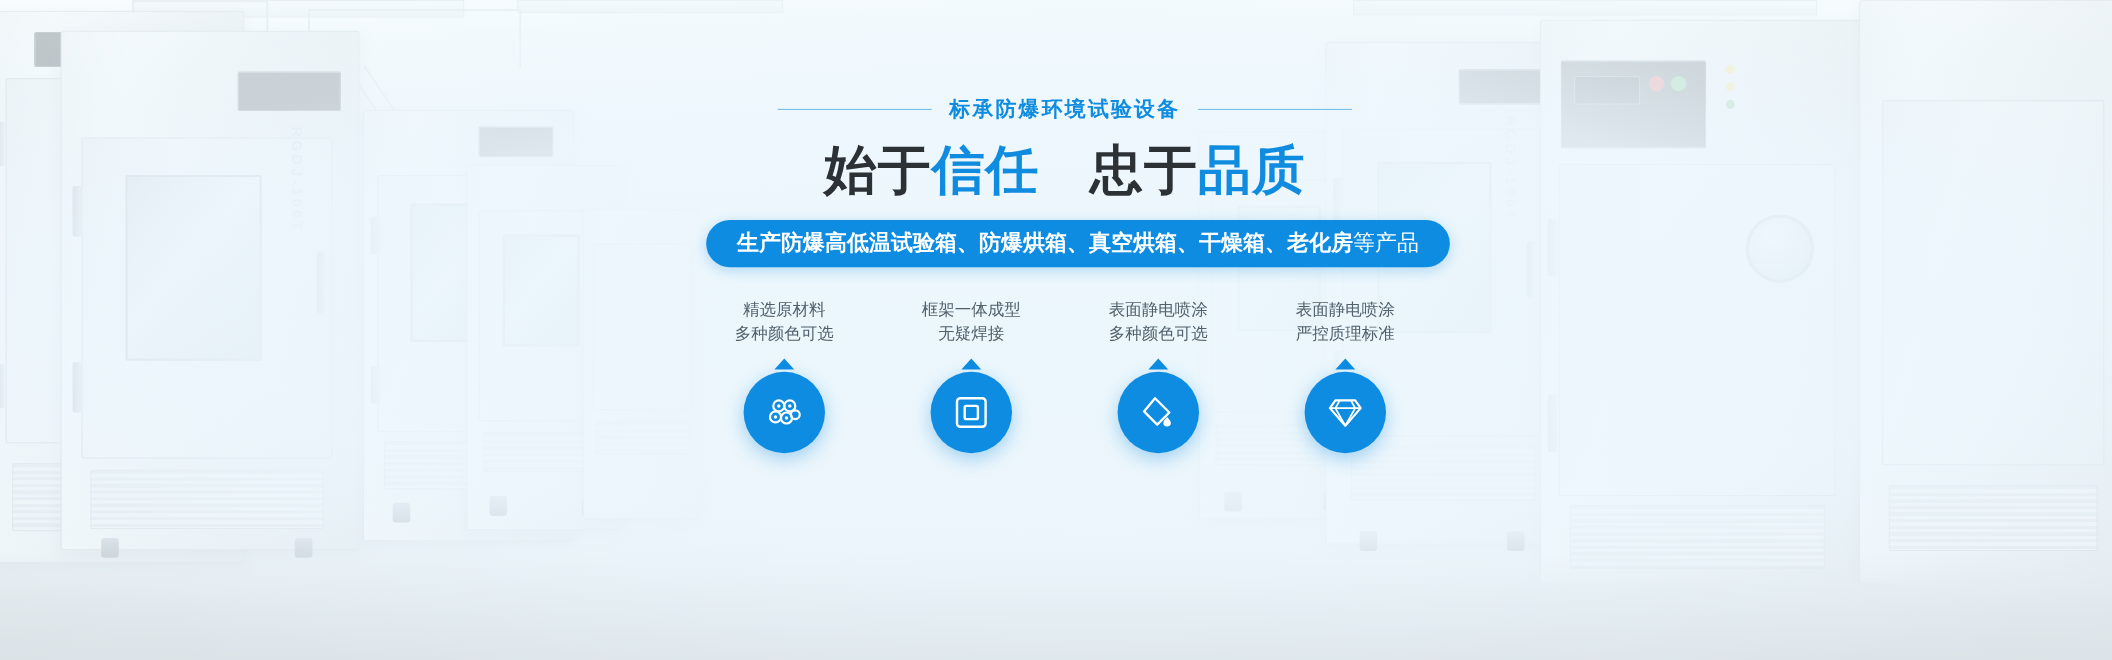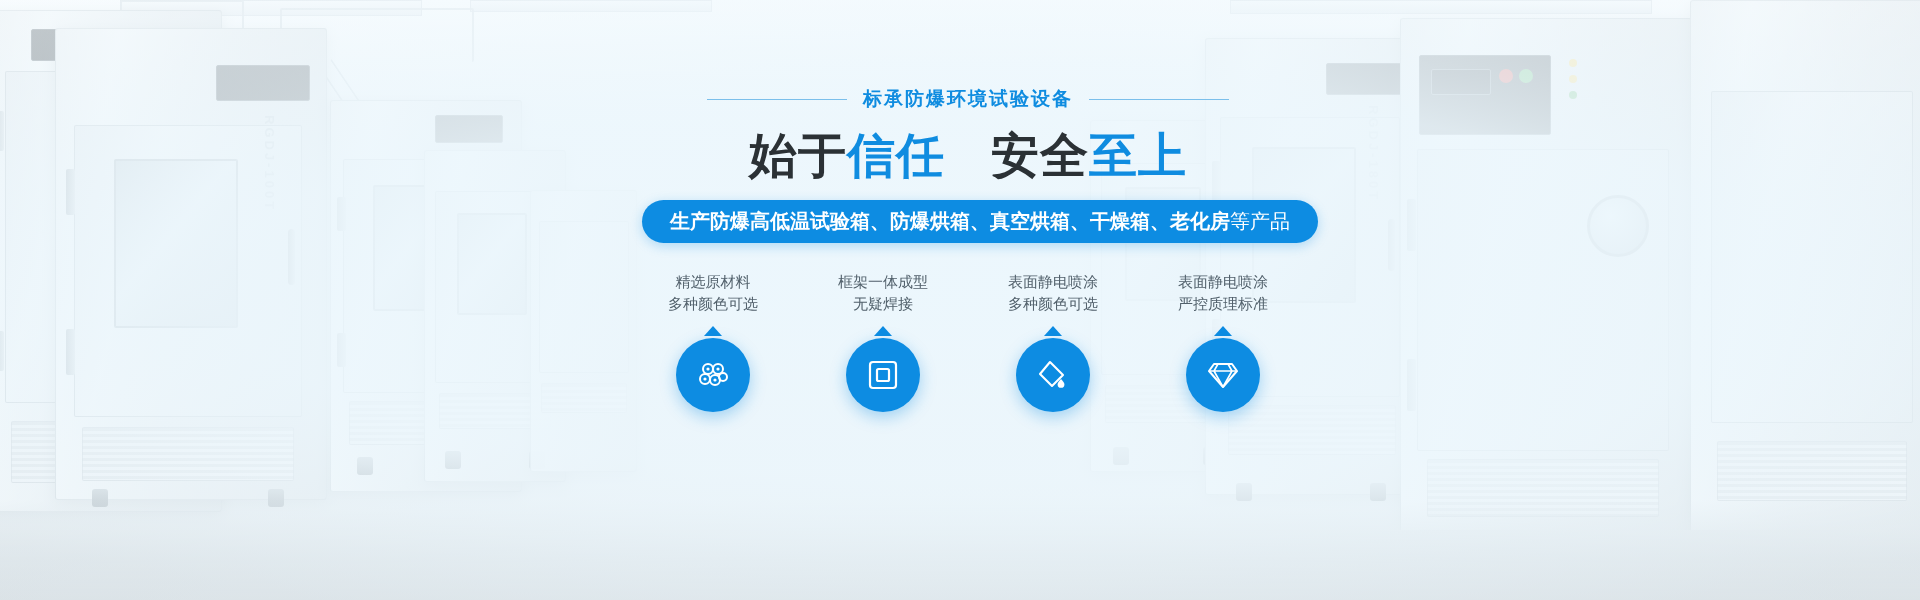--- a/index.html
+++ b/index.html
@@ -202,21 +202,21 @@
     <div class="inner">
 
       <div class="eyebrow">
         <span class="rule"></span>
         <span class="txt">标承防爆环境试验设备</span>
         <span class="rule"></span>
       </div>
 
       <div class="headline">
         <span><span>始于</span><span class="hl">信任</span></span>
-        <span><span>安全</span><span class="hl">至上</span></span>
+        <span><span>忠于</span><span class="hl">品质</span></span>
       </div>
 
       <div style="text-align:right;">
         <div class="pill">
           <b>生产防爆高低温试验箱、防爆烘箱、真空烘箱、干燥箱、老化房</b><span class="tail">等产品</span>
         </div>
       </div>
 
       <div class="features">
 

